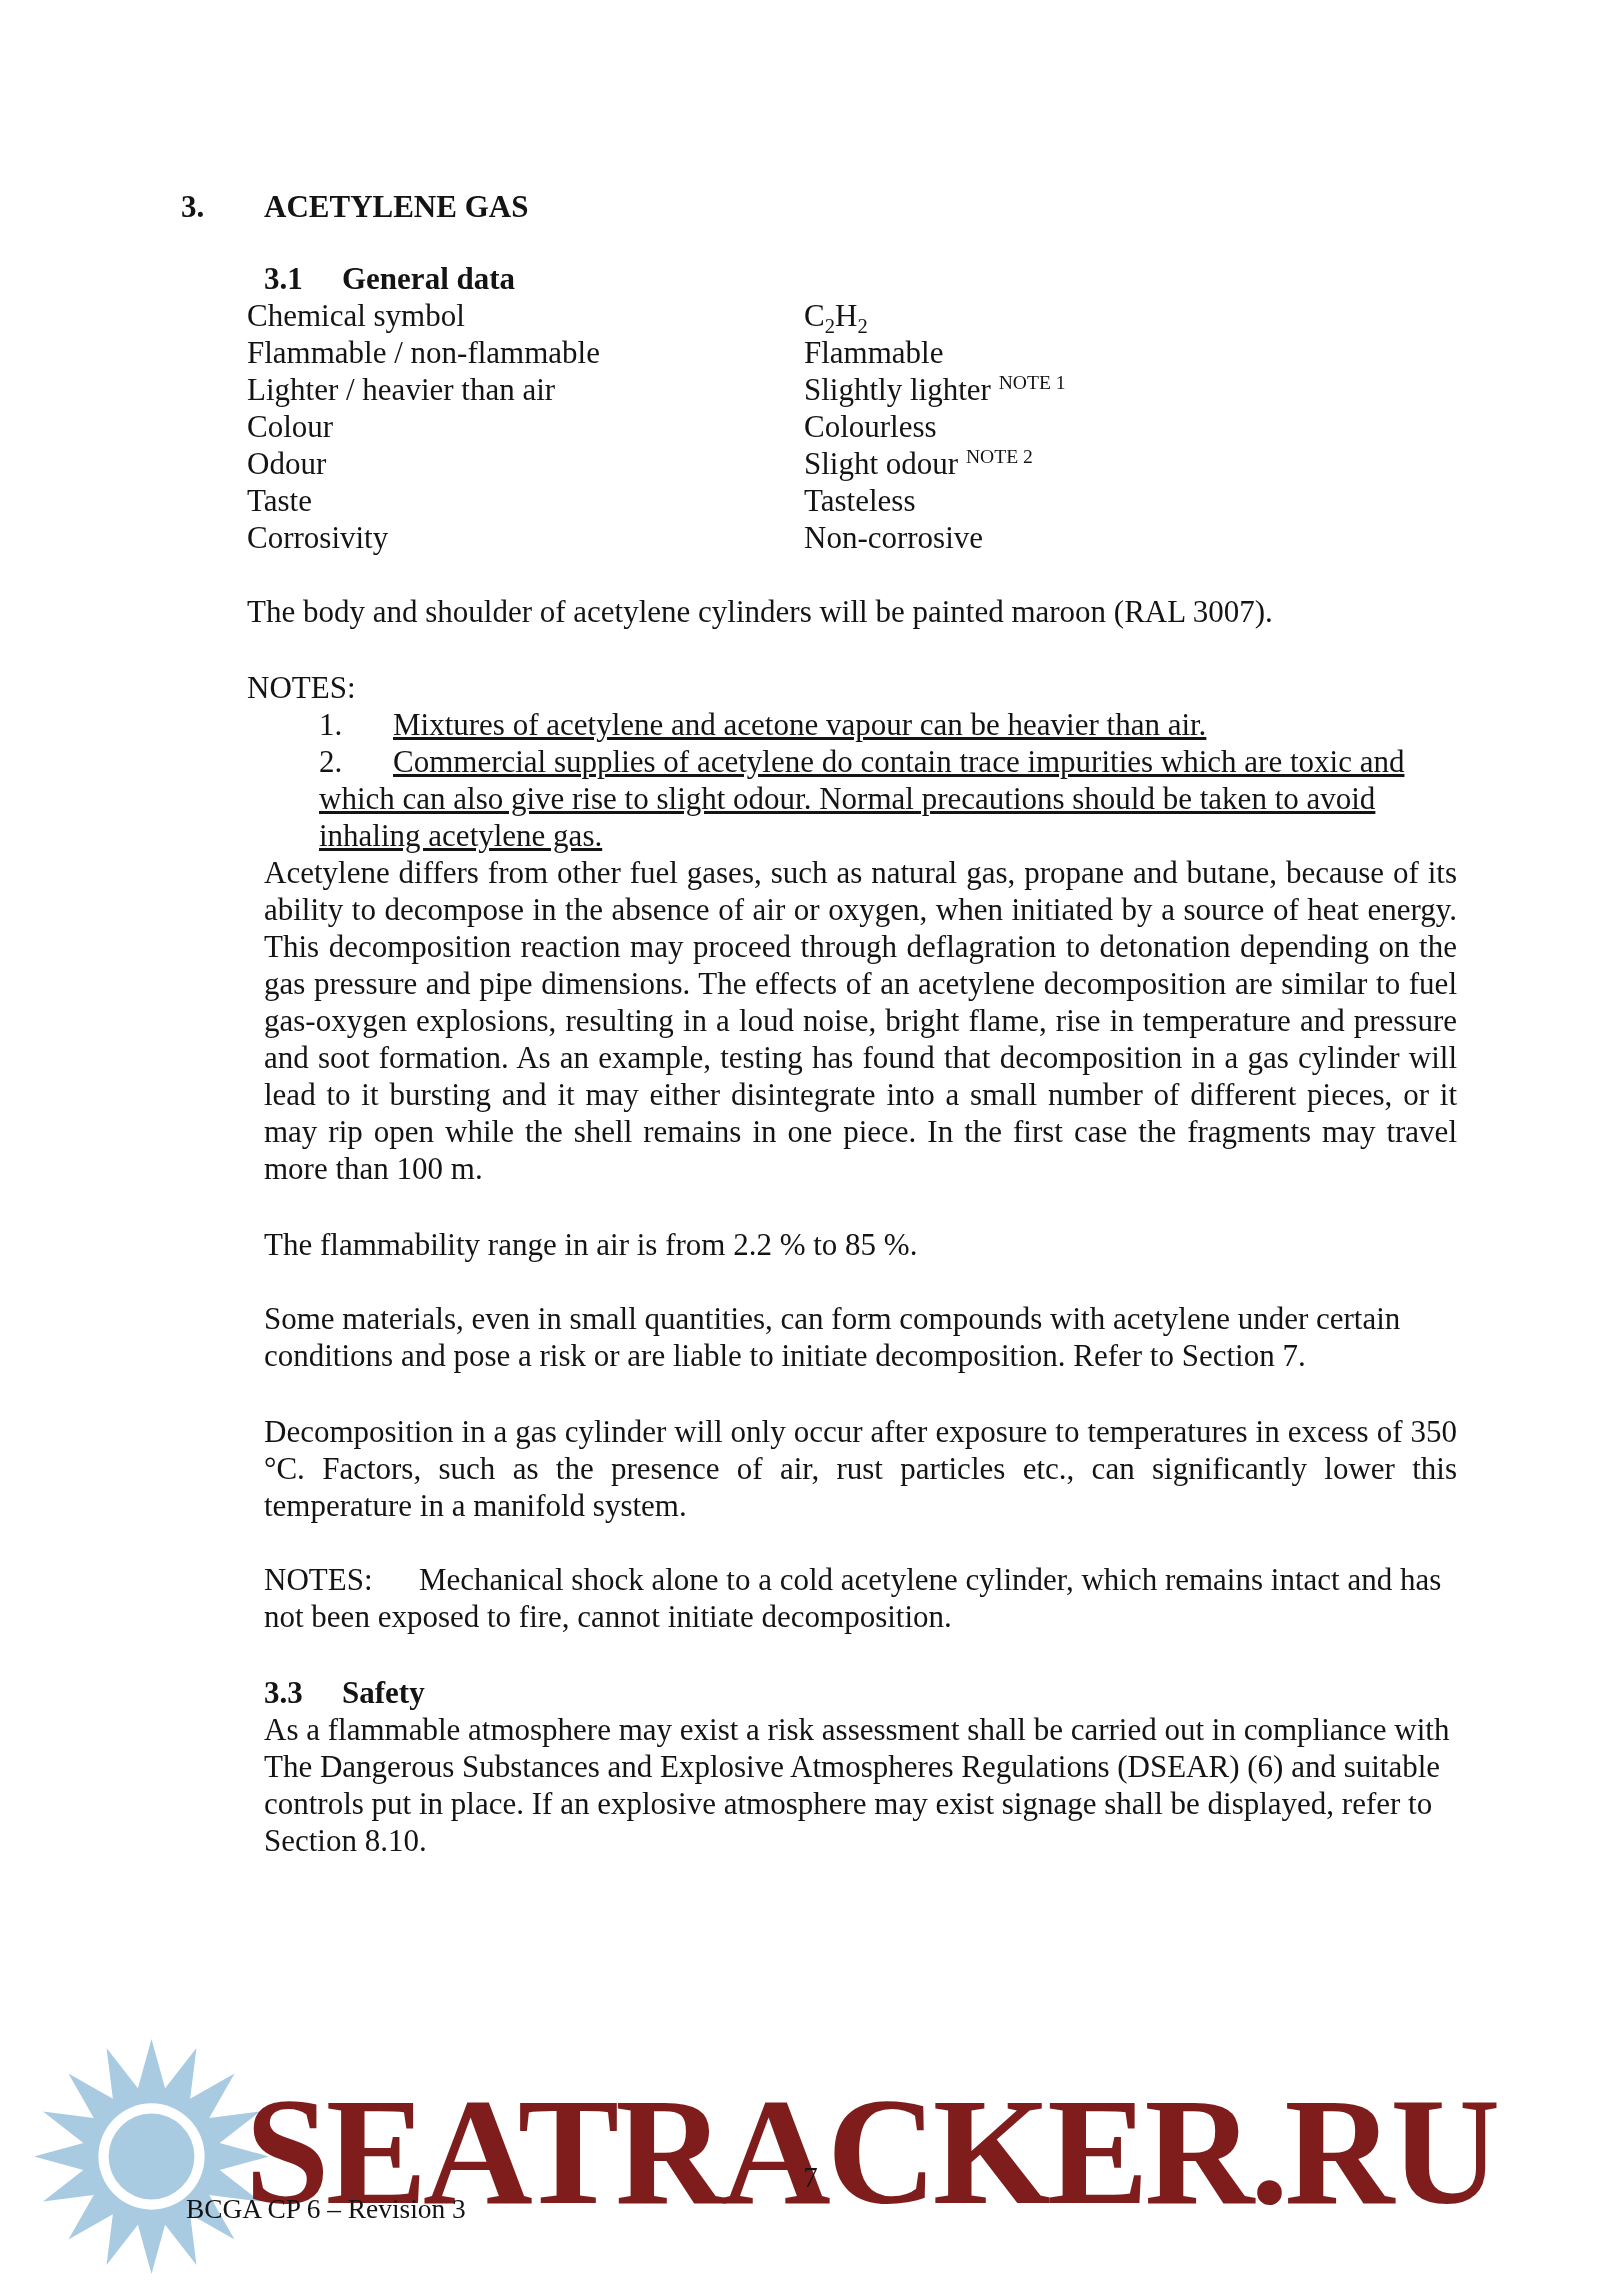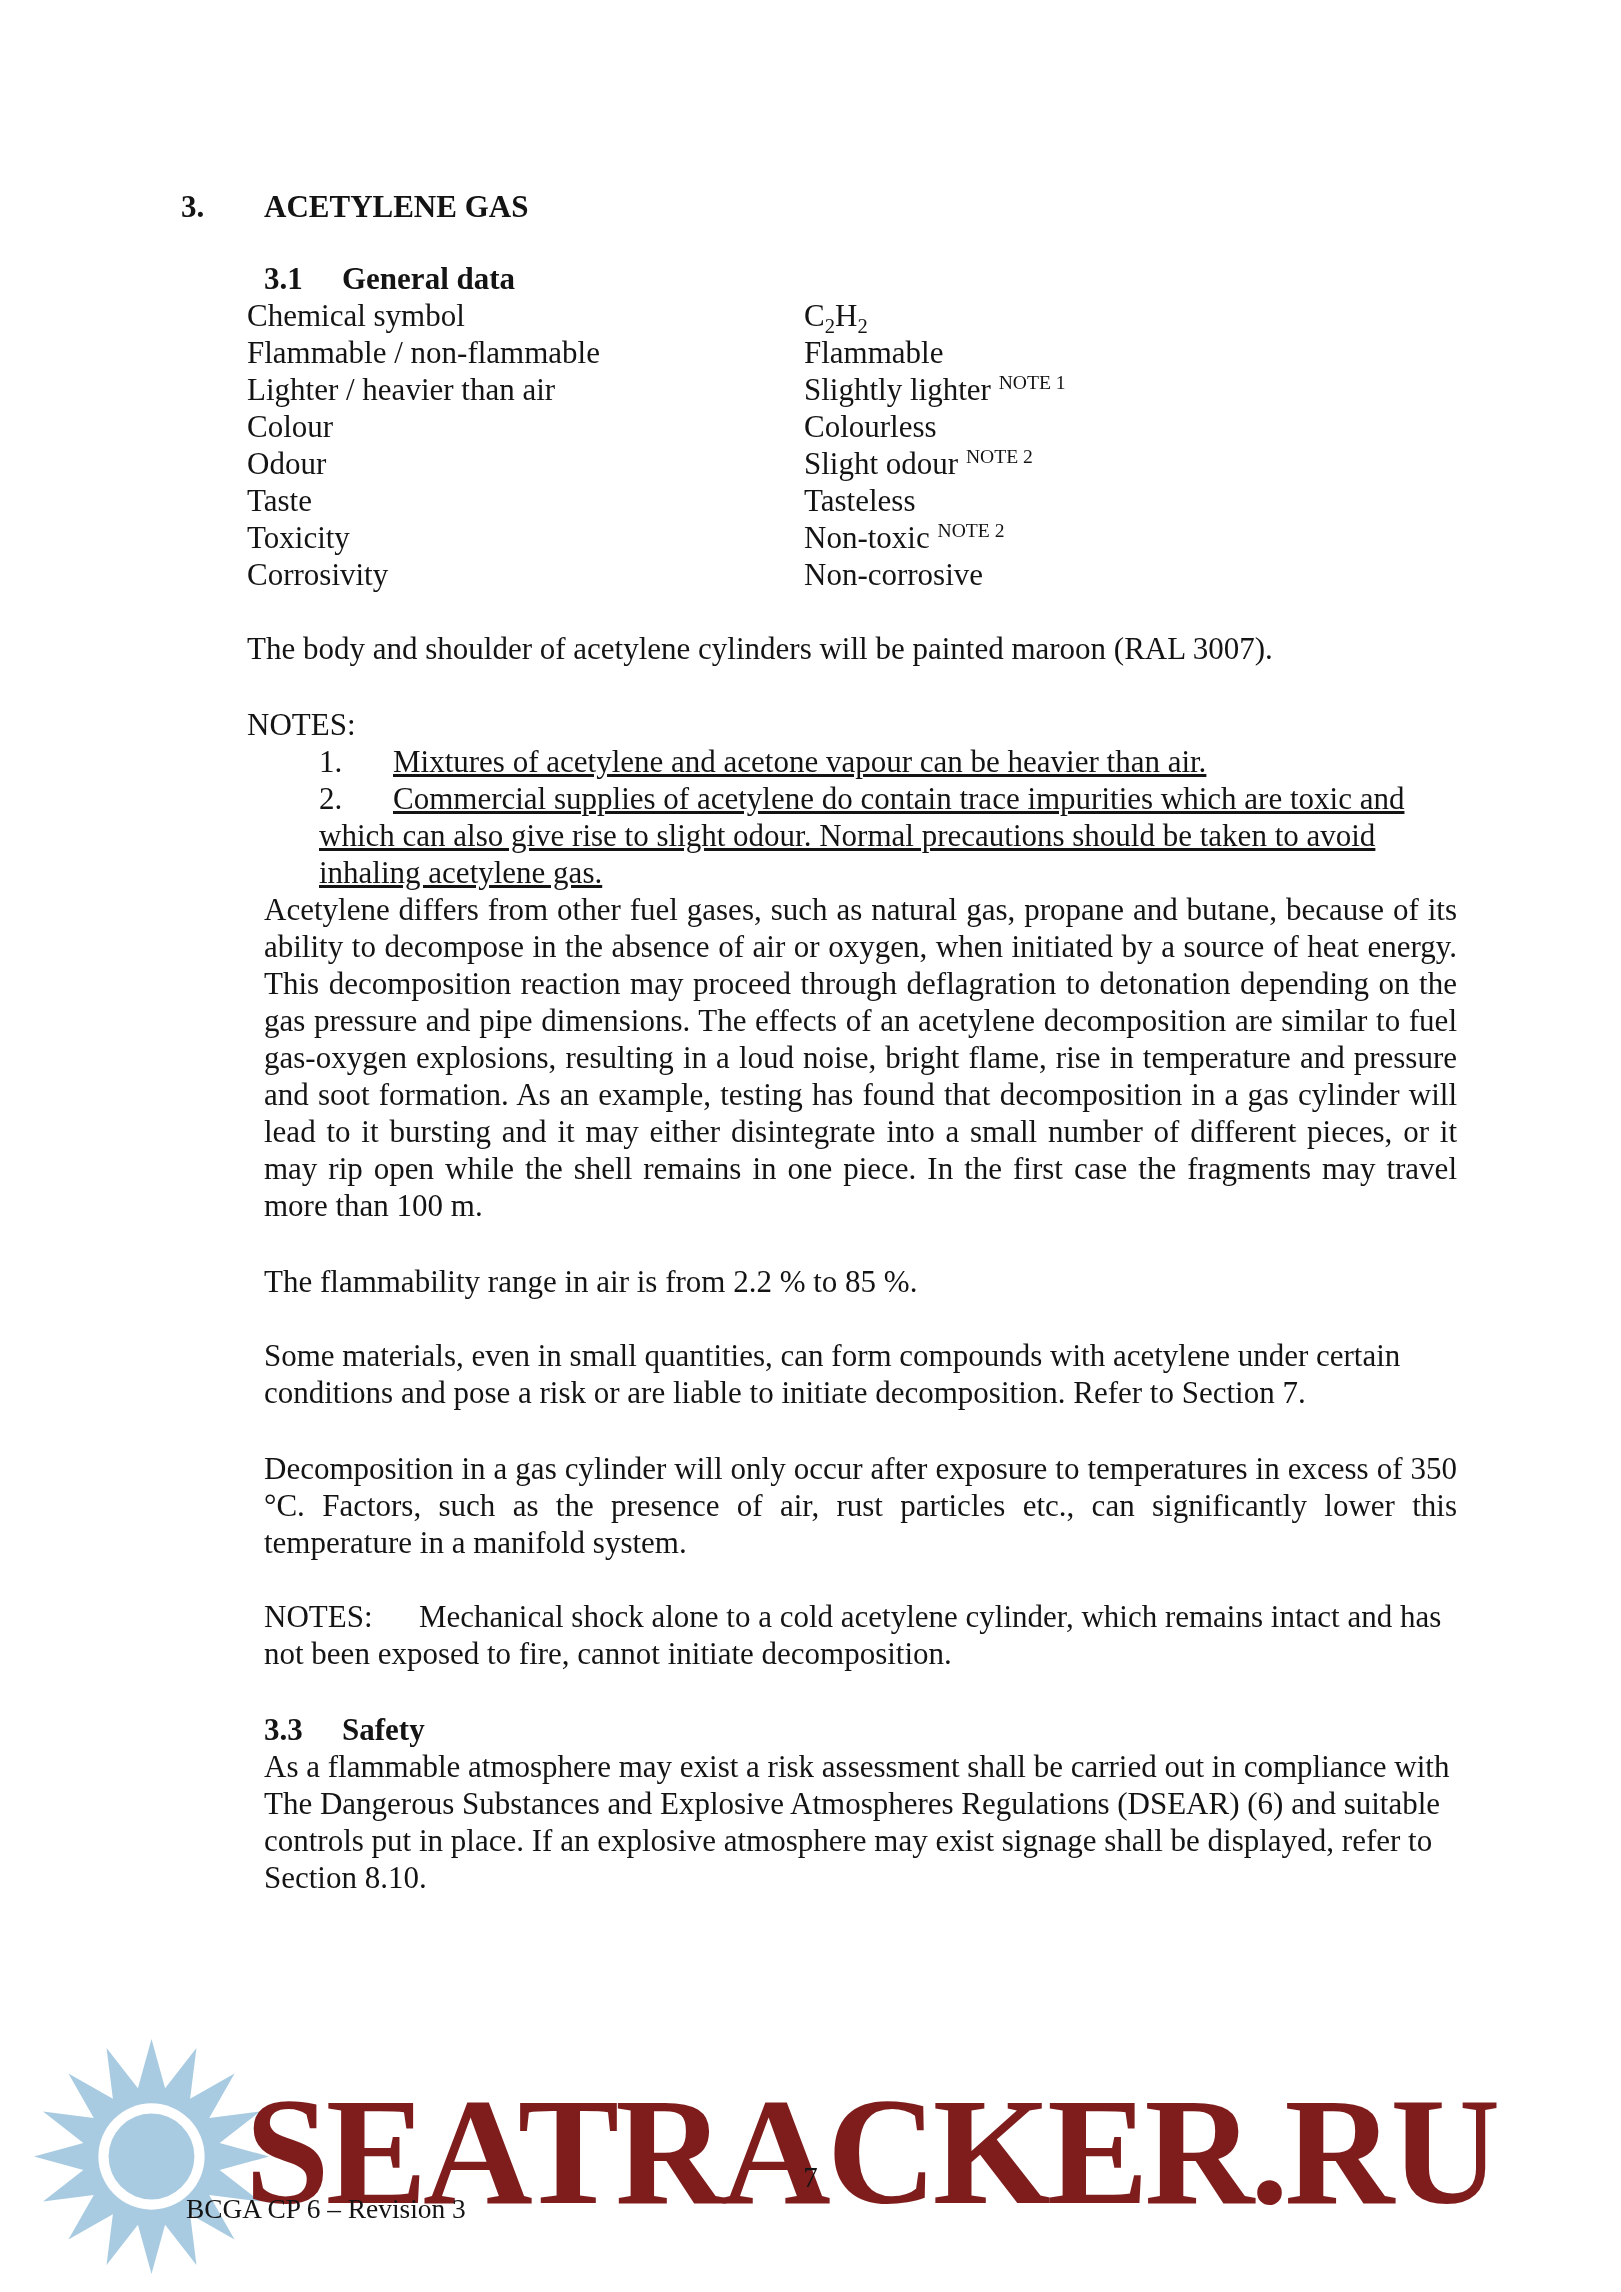--- a/index.html
+++ b/index.html
@@ -136,24 +136,20 @@
       </div>
       <div class="gd-row">
         <span class="gd-label">Odour</span>
         <span class="gd-value"><span>Slight odour</span><sup class="note-ref">NOTE 2</sup></span>
       </div>
       <div class="gd-row">
         <span class="gd-label">Taste</span>
         <span class="gd-value"><span>Tasteless</span></span>
       </div>
       <div class="gd-row">
-        <span class="gd-label">Toxicity</span>
-        <span class="gd-value"><span>Non-toxic</span><sup class="note-ref">NOTE 2</sup></span>
-      </div>
-      <div class="gd-row">
         <span class="gd-label">Corrosivity</span>
         <span class="gd-value"><span>Non-corrosive</span></span>
       </div>
     </div>
 
     <p class="maroon-para indent-1">The body and shoulder of acetylene cylinders will be painted maroon (RAL 3007).</p>
 
     <div class="notes-title indent-1">NOTES:</div>
 
     <div class="indent-1">

